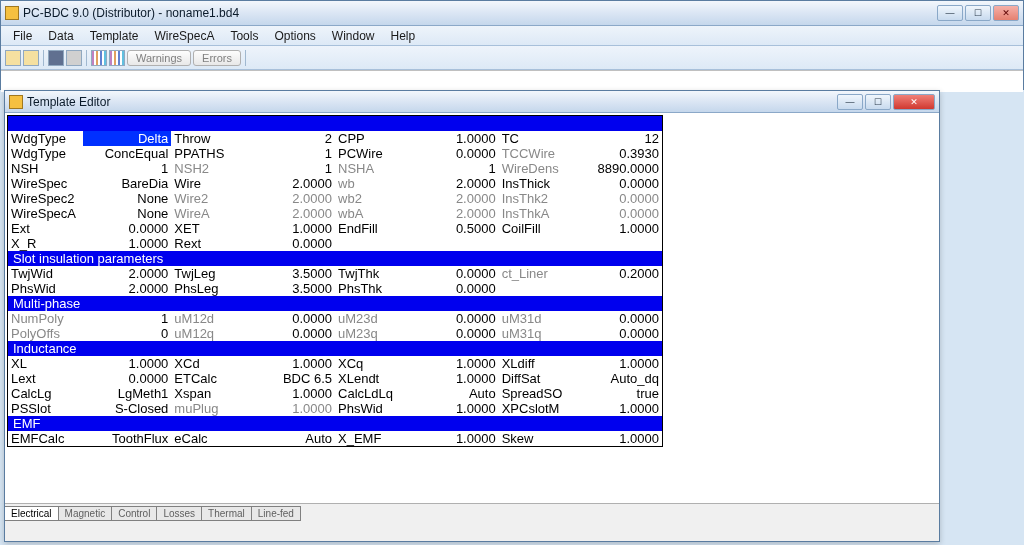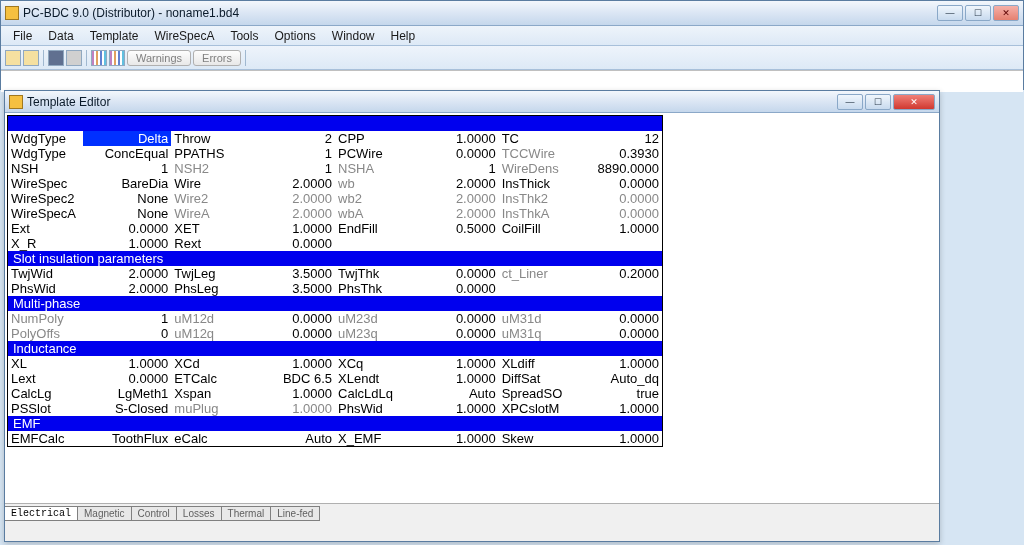--- a/index.html
+++ b/index.html
@@ -39,21 +39,21 @@
   .param-table td { padding: 0 3px; height: 15px; line-height: 15px; white-space: nowrap; }
   .param-table td.label { width: 76px; color: #000; }
   .param-table td.label.dim { color: #888; }
   .param-table td.val { width: 88px; text-align: right; color: #000; }
   .param-table td.val.dim { color: #888; }
   .param-table td.val.sel { background: #0030ff; color: #fff; text-align: right; }
   .param-table tr.head td { background: #0000ee; color: #fff; height: 15px; padding: 0 5px; }
 
   .tabs-strip { position: absolute; bottom: 0; left: 0; right: 0; height: 20px; background: #f0f0f0; border-top: 1px solid #b0b0b0; display: flex; align-items: center; font-size: 10px; }
   .tabs-strip .tab { padding: 1px 6px; border: 1px solid #808080; background: #e8e8e8; color: #606060; margin-left: -1px; }
-  .tabs-strip .tab.active { background: #fff; color: #000; font-family: Liberation Mono, monospace; }
+  .tabs-strip .tab.active { background: #fff; color: #000; }
 </style>
 </head>
 <body>
 
 <div class="outer-window">
   <div class="outer-titlebar">
     <span class="icon"></span>
     <span class="title">PC-BDC 9.0 (Distributor) - noname1.bd4</span>
     <div class="win-controls">
       <div class="win-btn">—</div>

